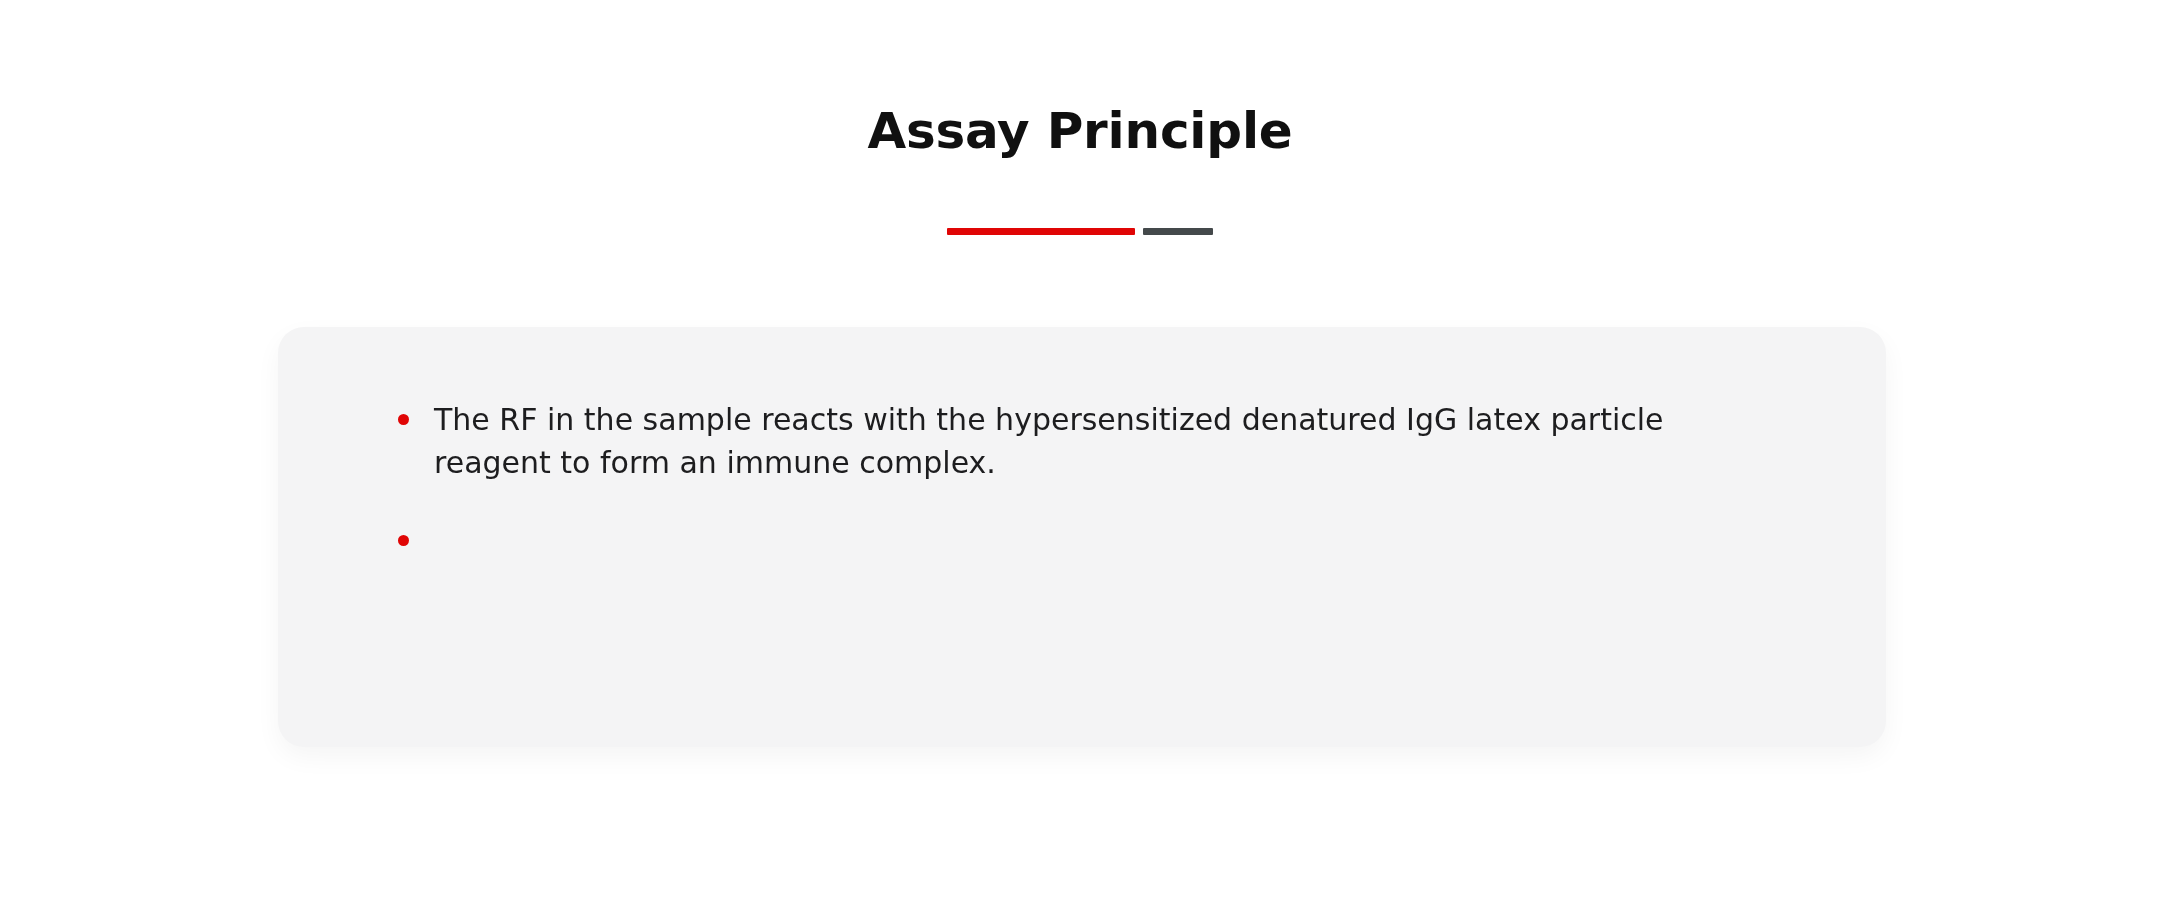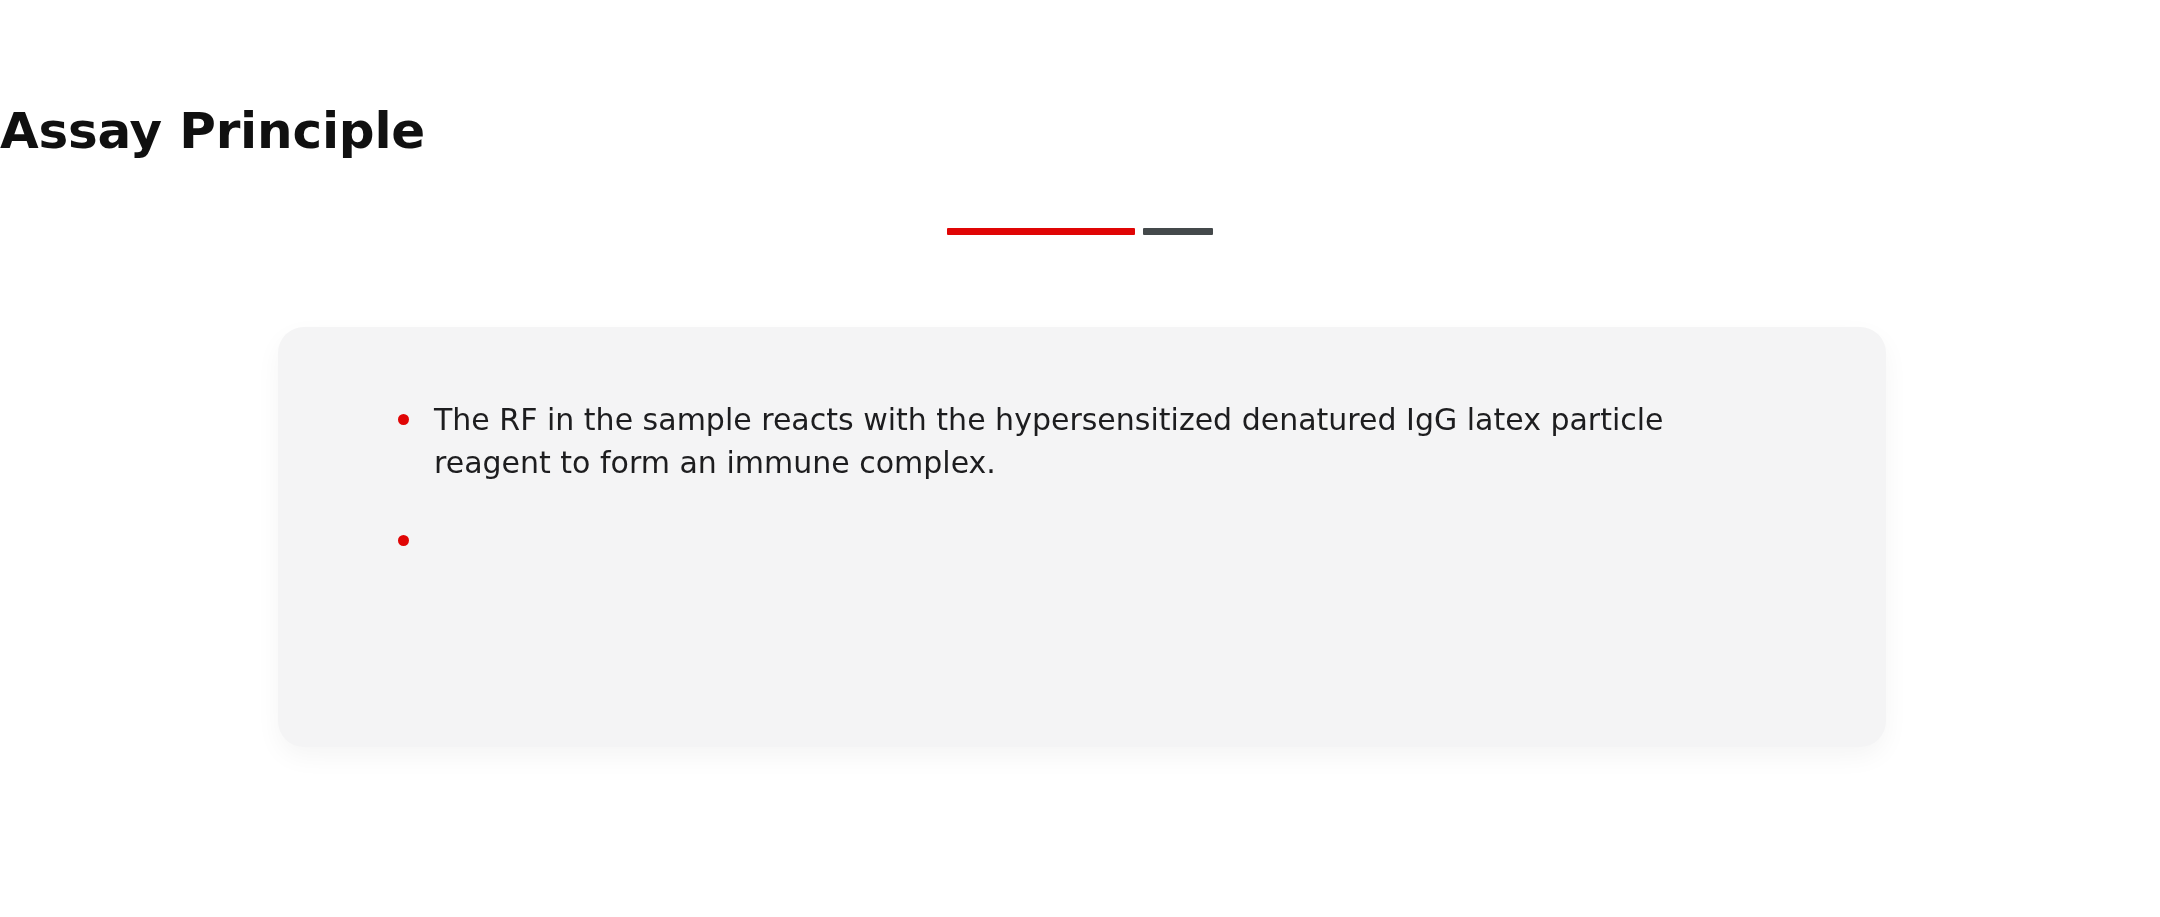--- a/index.html
+++ b/index.html
@@ -20,21 +20,21 @@
     height: 917px;
     box-sizing: border-box;
   }
 
   
   .title-block {
     position: absolute;
     top: 104px;
     left: 0;
     width: 2160px;
-    text-align: left;
+    text-align: center;
   }
   .page-title {
     margin: 0;
     font-family: "DejaVu Sans", sans-serif;
     font-size: 50px;
     font-weight: 700;
     color: #101010;
     letter-spacing: -0.2px;
     line-height: 1.1;
   }

